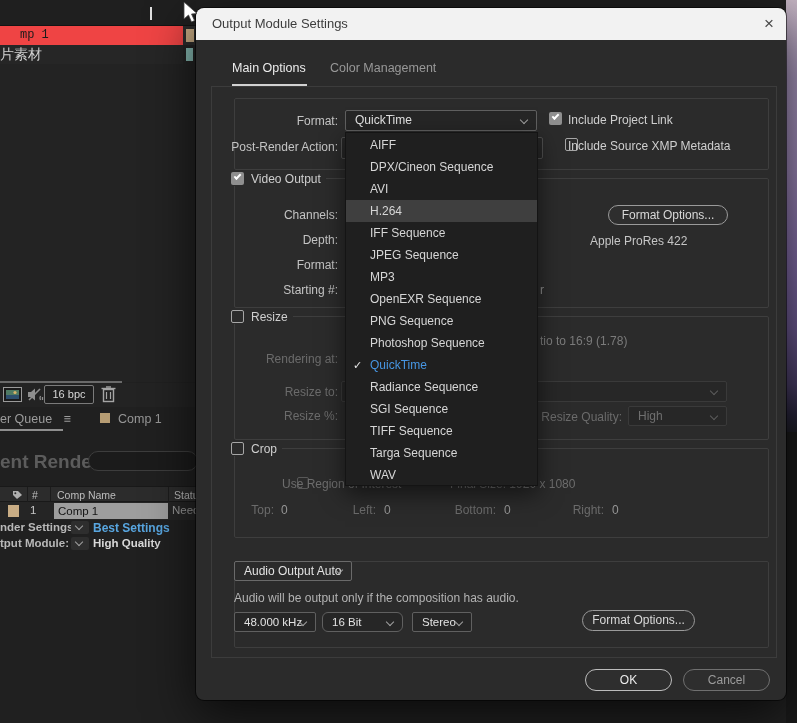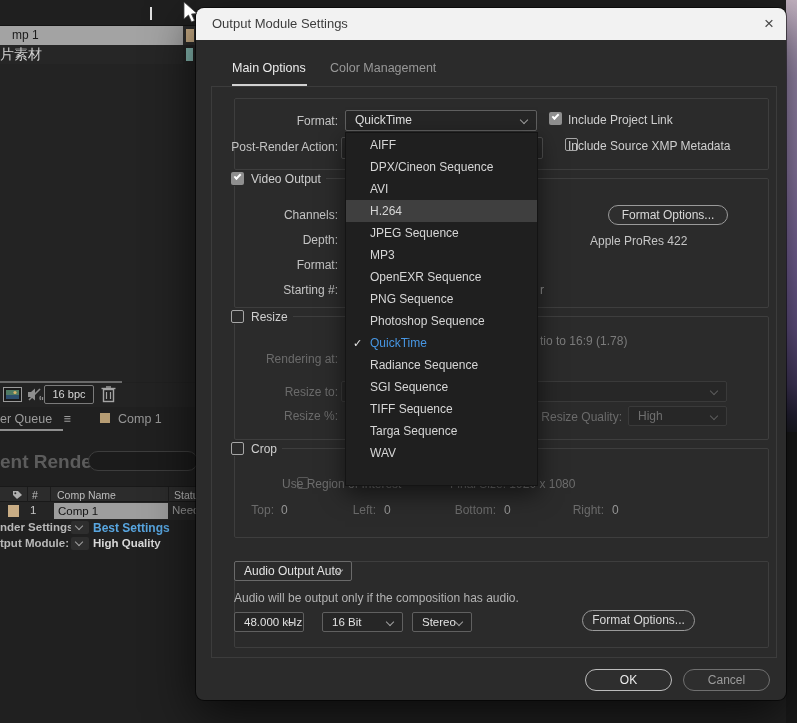--- a/index.html
+++ b/index.html
@@ -2,21 +2,21 @@
 <html><head>
 <meta charset="utf-8">
 <style>
   html,body{margin:0;padding:0;background:#161616;}
   *{box-sizing:border-box;}
   #screen{position:relative;width:797px;height:723px;overflow:hidden;
     font-family:"Liberation Sans","DejaVu Sans",sans-serif;font-size:12px;color:#c8c8c8;background:#202020;}
   .abs{position:absolute;}
   
   .bg-panel{background:#232323;}
-  .proj-row-sel{background:#a3a3a3;color:#1b1b1b;line-height:19px;padding-left:12px;overflow:hidden;white-space:nowrap;}
+  .proj-row-sel{background:#ef4444;color:#1b1b1b;line-height:19px;padding-left:20px;overflow:hidden;white-space:nowrap;font-family:Liberation Mono, monospace;}
   .proj-row{background:#262626;color:#d2d2d2;line-height:19px;overflow:hidden;white-space:nowrap;font-size:14px;}
   .color-chip{display:block;}
   .bpc-btn{background:#1e1e1e;border:1px solid #7b7b7b;border-radius:2px;color:#d6d6d6;
     font-size:11px;text-align:center;line-height:17px;}
   .tab-txt{color:#9c9c9c;font-size:12.5px;white-space:nowrap;}
   .big-dim{color:#5c5c5c;font-weight:bold;font-size:19px;white-space:nowrap;}
   .progress-pill{background:#1b1b1b;border:1px solid #3d3d3d;border-radius:10px;}
   .tbl-head{background:#2c2c2c;border-top:1px solid #191919;border-bottom:1px solid #191919;}
   .tbl-sep{background:#1c1c1c;width:1px;height:15px;}
   .hd-txt{color:#bdbdbd;font-size:10.5px;white-space:nowrap;}
@@ -255,25 +255,25 @@
     <span class="abs lbl dim" style="left:370px;top:495px;width:38px;">Right:</span>
     <span class="abs valtxt" style="left:416px;top:495px;">0</span>
 
     
     <div class="abs group" style="left:38px;top:553px;width:535px;height:87px;"></div>
     <div class="abs dd" style="left:38px;top:553px;width:118px;height:20px;background:#2b2b2b;border-color:#6a6a6a;z-index:3;">
       <span class="dd-txt" style="line-height:18px;">Audio Output Auto</span>
       <span class="chev pos" style="top:5px;"></span>
     </div>
     <span class="abs" style="left:38px;top:583px;color:#b3b3b3;">Audio will be output only if the composition has audio.</span>
-    <div class="abs dd" style="left:38px;top:604px;width:70px;height:20px;">
+    <div class="abs dd" style="left:38px;top:604px;width:82px;height:20px;">
       <span class="dd-txt" style="font-size:11.5px;">48.000 kHz</span>
       <span class="chev pos"></span>
     </div>
-    <div class="abs dd" style="left:126px;top:604px;width:81px;height:20px;">
+    <div class="abs dd" style="left:126px;top:604px;width:81px;height:20px;border-radius:6px;">
       <span class="dd-txt" style="font-size:11.5px;">16 Bit</span>
       <span class="chev pos"></span>
     </div>
     <div class="abs dd" style="left:216px;top:604px;width:60px;height:20px;">
       <span class="dd-txt" style="font-size:11.5px;">Stereo</span>
       <span class="chev pos"></span>
     </div>
     <div class="abs pill-btn" style="left:386px;top:602px;width:113px;height:21px;line-height:19px;">
       <span>Format Options...</span>
     </div>
@@ -285,20 +285,21 @@
     <div class="abs pill-btn secondary" style="left:487px;top:661px;width:87px;height:22px;line-height:20px;">
       <span>Cancel</span>
     </div>
 
     
     <div class="abs" id="menu">
       <div class="mi"><span>AIFF</span></div>
       <div class="mi"><span>DPX/Cineon Sequence</span></div>
       <div class="mi"><span>AVI</span></div>
       <div class="mi hl"><span>H.264</span></div>
+      <div class="mi"><span>IFF Sequence</span></div>
       <div class="mi"><span>JPEG Sequence</span></div>
       <div class="mi"><span>MP3</span></div>
       <div class="mi"><span>OpenEXR Sequence</span></div>
       <div class="mi"><span>PNG Sequence</span></div>
       <div class="mi"><span>Photoshop Sequence</span></div>
       <div class="mi">
         <span class="mi-check">✓</span>
         <span class="blue">QuickTime</span>
       </div>
       <div class="mi"><span>Radiance Sequence</span></div>

